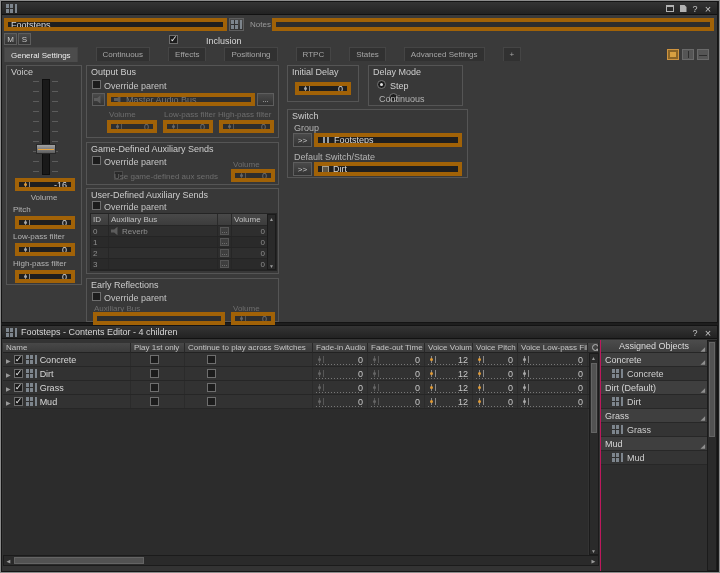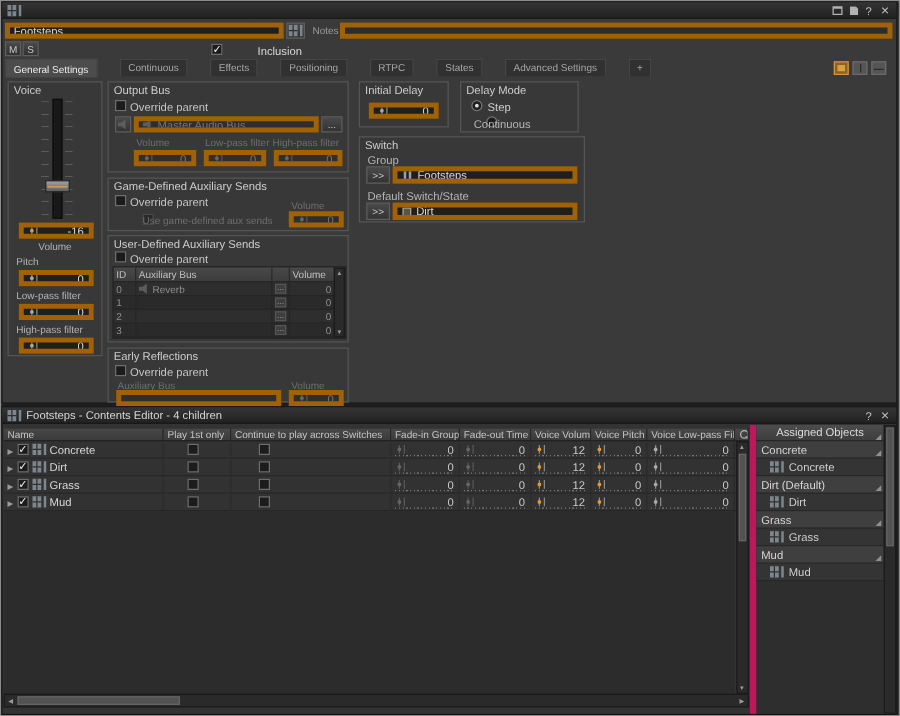--- a/index.html
+++ b/index.html
@@ -86,21 +86,21 @@
       border-right:1px solid #282828;border-bottom:1px solid #222;font-size:8px;color:#c5c5c5;white-space:nowrap;overflow:hidden;}
   .cr{display:flex;height:14px;background:#323232;border-bottom:1px solid #262626;}
   .cc{display:flex;align-items:center;border-right:1px solid #2b2b2b;position:relative;overflow:hidden;}
   .cnum{justify-content:space-between;padding:0 4px;}
   .track{position:absolute;left:3px;right:3px;bottom:1px;height:1px;
          background:repeating-linear-gradient(90deg,#777 0 1px,transparent 1px 3px);}
   .c0{width:128px;}.c1{width:54px;}.c2{width:128px;}.c3{width:55px;}.c4{width:57px;}
   .c5{width:48px;}.c6{width:45px;}.c7{width:70px;}.cmag{width:11px;justify-content:center;}
   .rname{font-size:9px;color:#d8d8d8;white-space:nowrap;}
   
-  .apanel{position:absolute;background:#2e2e2e;border-left:5px solid #be185d;overflow:hidden;}
+  .apanel{position:absolute;background:#2e2e2e;border-left:1px solid #be185d;overflow:hidden;}
   .ph{height:13px;background:linear-gradient(#4c4c4c,#3e3e3e);border-bottom:1px solid #262626;display:flex;
       align-items:center;justify-content:center;font-size:9px;color:#dcdcdc;position:relative;}
   .ag{height:14px;background:#3f3f3f;border-bottom:1px solid #272727;display:flex;align-items:center;
       padding:0 4px;font-size:9px;color:#d6d6d6;position:relative;}
   .ai{height:14px;background:#343434;border-bottom:1px solid #272727;display:flex;align-items:center;
       padding-left:11px;gap:4px;font-size:9px;color:#cfcfcf;}
   .ag .i-corner{position:absolute;right:2px;top:3px;}
 </style>
 </head>
 <body>
@@ -368,21 +368,21 @@
     <span class="tt">Footsteps - Contents Editor - 4 children</span>
   </div>
   <div class="wbtn ic-help" style="right:16px;"></div>
   <div class="wbtn ic-close" style="right:3px;"></div>
 
   <div class="pa" style="left:1px;top:14px;width:596px;">
     <div class="chead">
       <div class="hc c0">Name</div>
       <div class="hc c1">Play 1st only</div>
       <div class="hc c2">Continue to play across Switches</div>
-      <div class="hc c3">Fade-in Group</div>
+      <div class="hc c3">Fade-in Audio</div>
       <div class="hc c4">Fade-out Time</div>
       <div class="hc c5">Voice Volume</div>
       <div class="hc c6">Voice Pitch</div>
       <div class="hc c7">Voice Low-pass Filt</div>
       <div class="hc cmag">
           <span class="mag"></span>
         </div>
     </div>
 
     <div class="cr">

